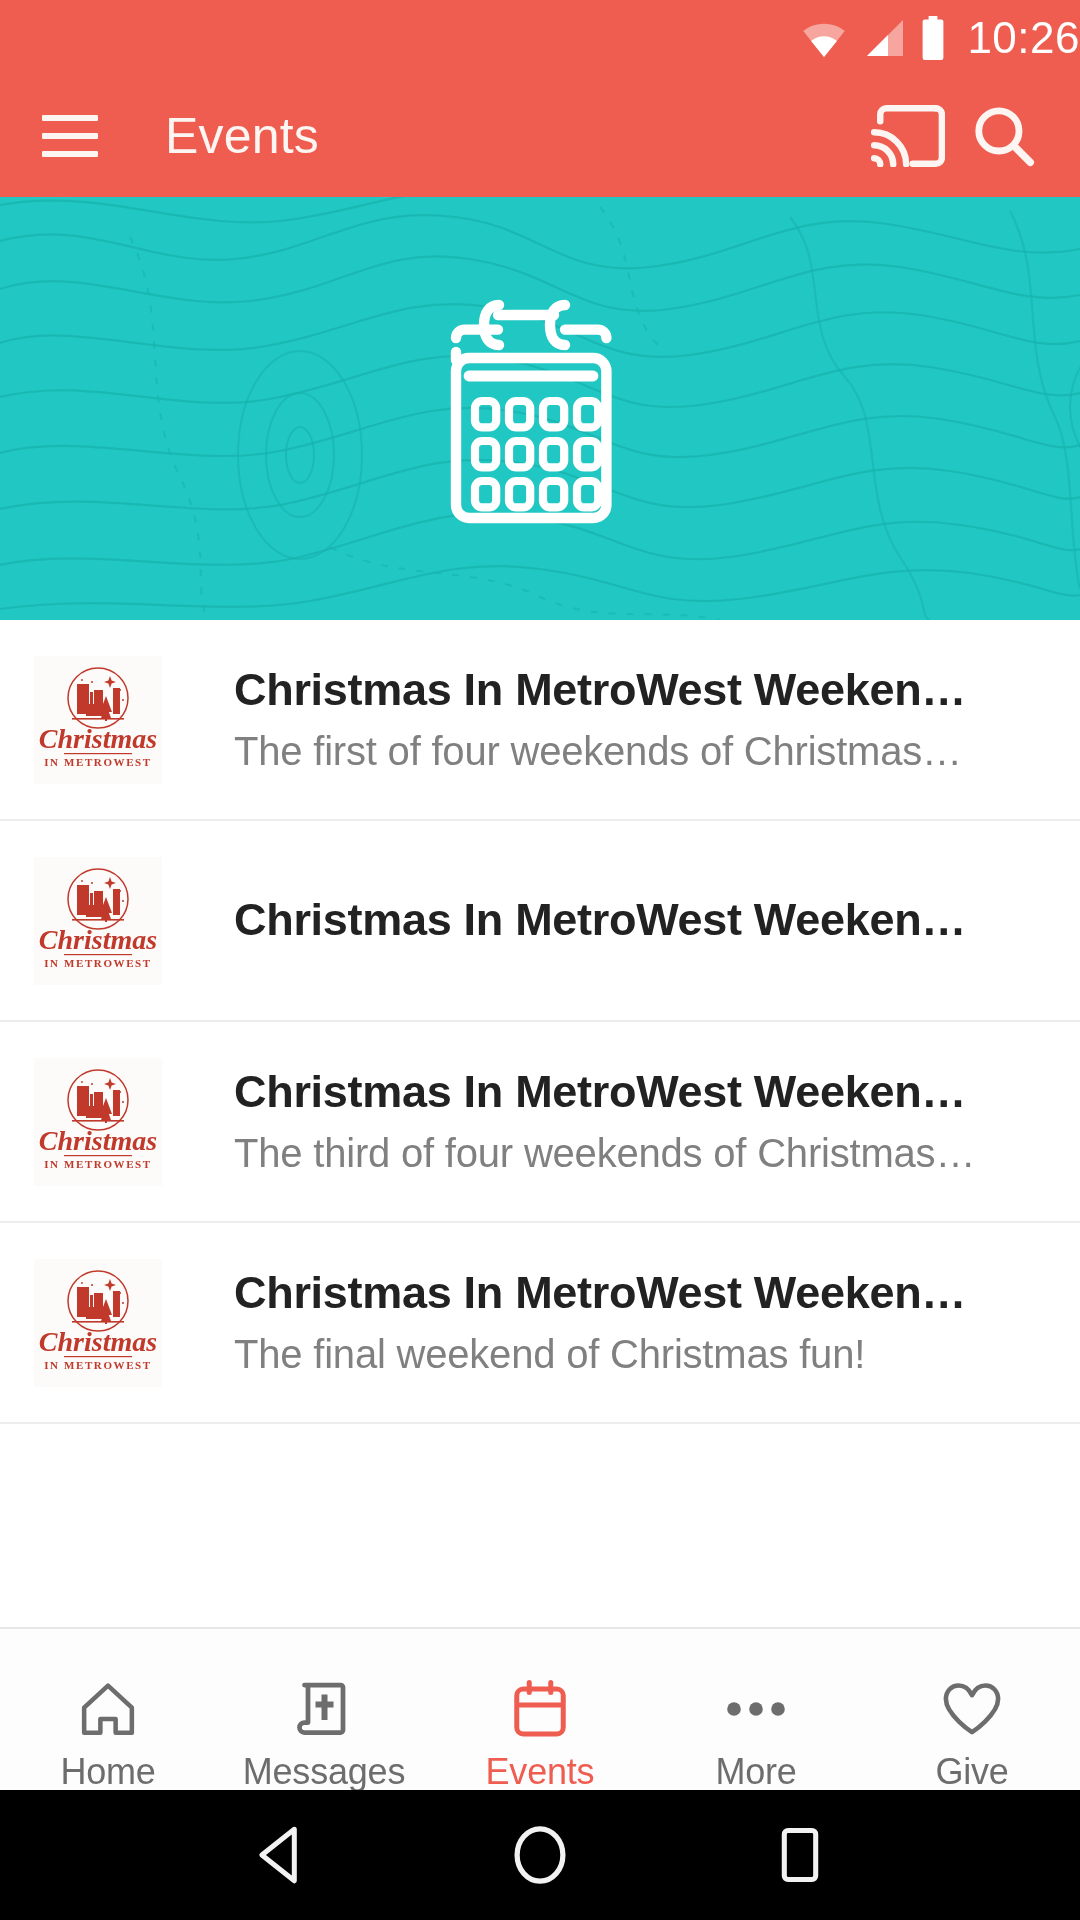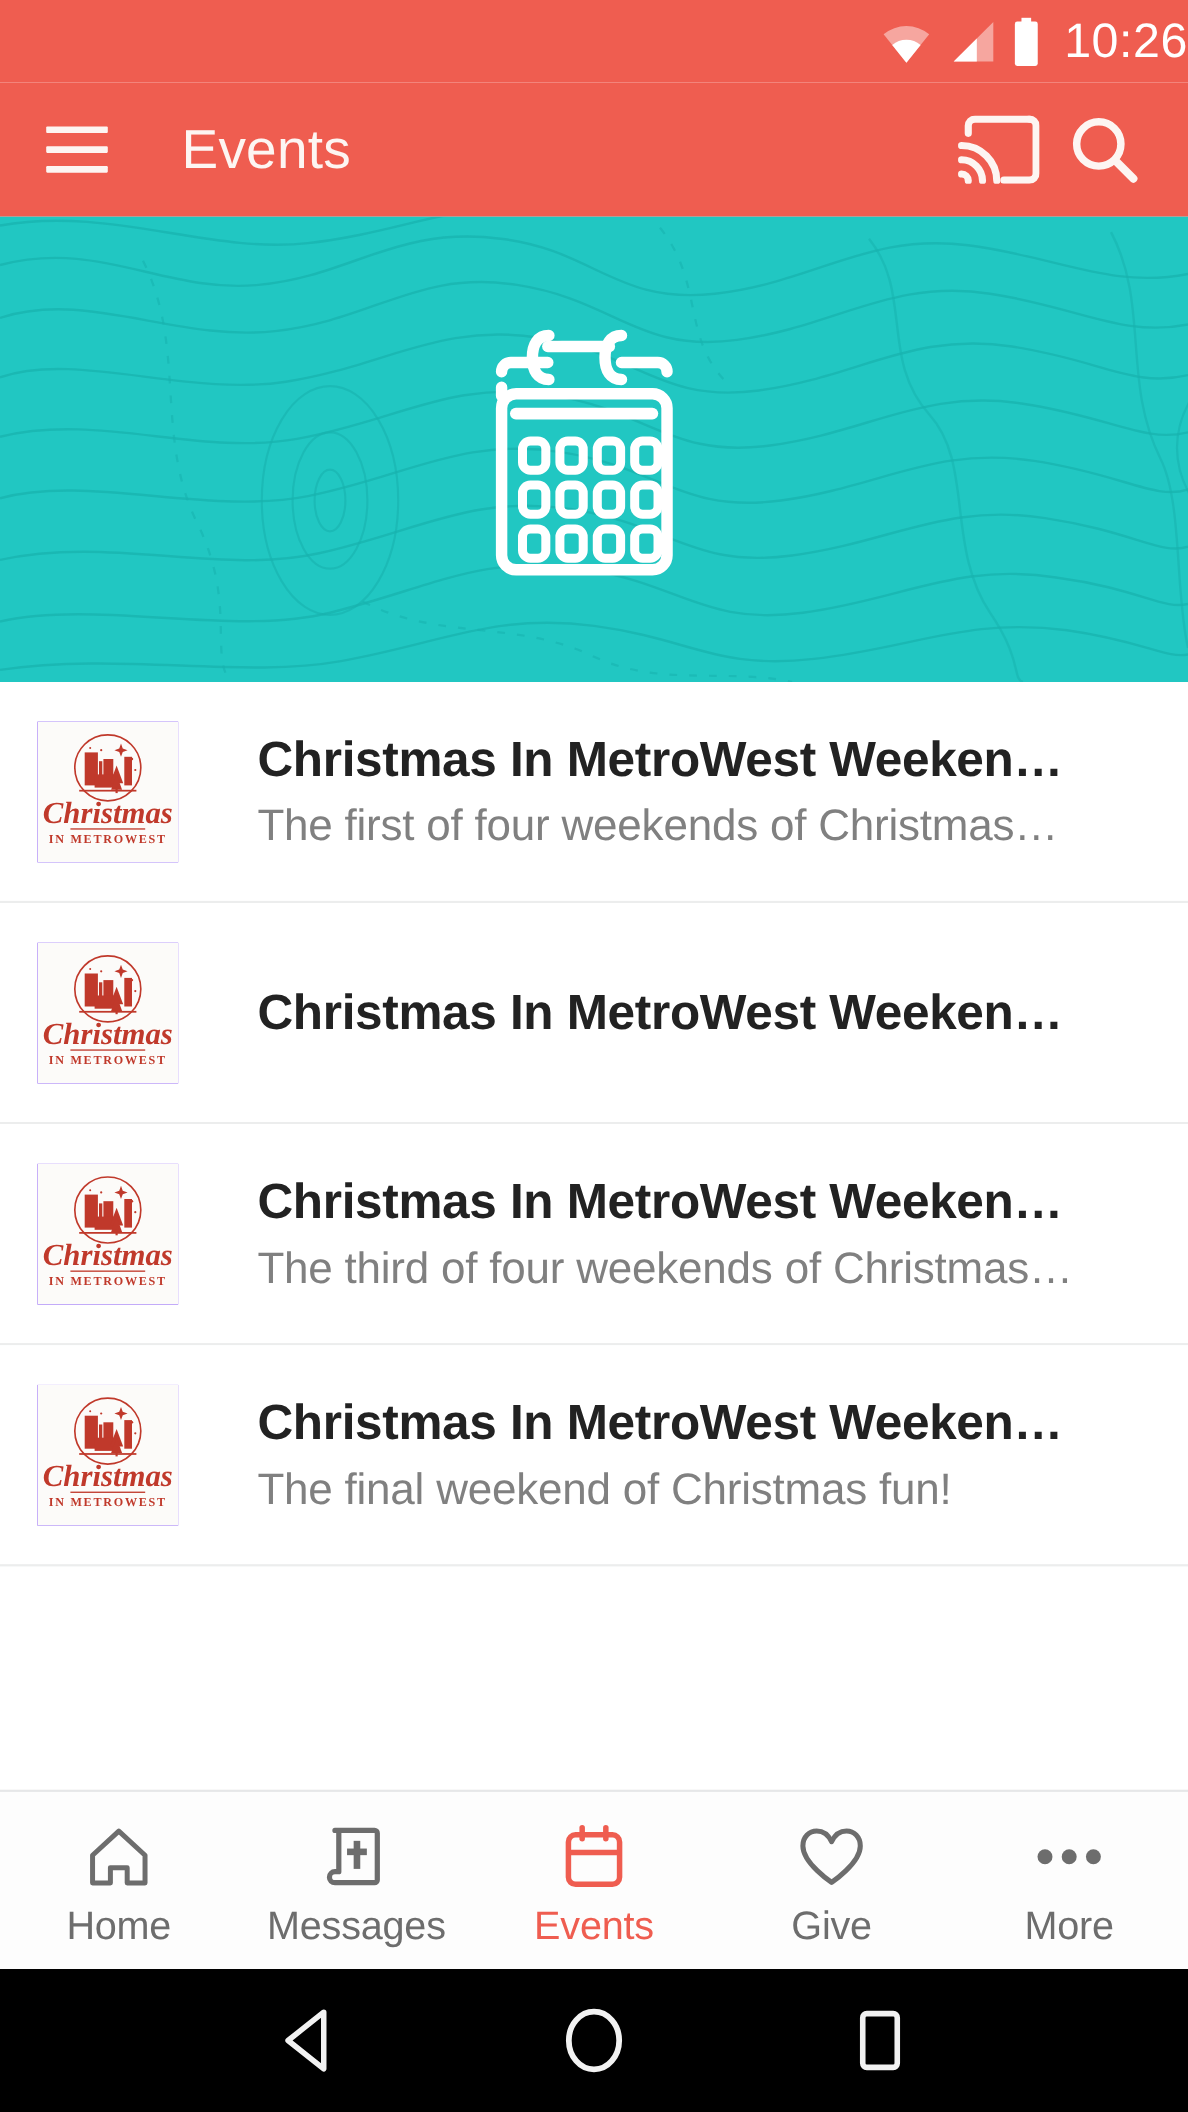--- a/index.html
+++ b/index.html
@@ -51,39 +51,39 @@
 
   
   .list { flex:1 1 auto; background:#ffffff; overflow:hidden; }
   .list-item {
     display:flex; align-items:center; height:201px;
     padding:0 26px 0 34px; background:#ffffff;
     border-bottom:2px solid #eceded; cursor:pointer;
   }
   .thumb {
     flex:0 0 128px; width:128px; height:128px;
-    background:#8b5cf6; position:relative; overflow:hidden;
+    background:#15803d; position:relative; overflow:hidden;
   }
   .item-text { flex:1 1 auto; min-width:0; margin-left:72px; padding-right:30px; }
   .item-title {
     font-size:45px; font-weight:700; color:#222222;
     white-space:nowrap; overflow:hidden; line-height:1.16;
     letter-spacing:-0.3px;
   }
   .item-sub {
     font-size:40px; font-weight:400; color:#808080;
     white-space:nowrap; overflow:hidden; margin-top:12px;
     line-height:1.16; letter-spacing:-0.2px;
   }
 
   
   .bottomnav {
     flex:0 0 163px; height:163px; background:#fdfdfd;
     border-top:2px solid #e6e7e8;
-    display:flex; align-items:center;
+    display:flex; align-items:flex-end;
   }
   .nav-item {
     flex:1 1 20%; display:flex; flex-direction:column;
     align-items:center; justify-content:center; gap:14px;
     cursor:pointer; padding-top:6px;
   }
   .nav-icon { height:62px; display:flex; align-items:center; justify-content:center; }
   .nav-label { font-size:36px; color:#6d6d6d; letter-spacing:-0.2px; line-height:1; }
   .nav-item.active .nav-label { color:#ef5d50; }
 
@@ -376,38 +376,38 @@
           <line x1="2.2" y1="10.4" x2="20.8" y2="10.4" stroke="#ef5d50" stroke-width="2"></line>
           <line x1="7.2" y1="1.4" x2="7.2" y2="5.4" stroke="#ef5d50" stroke-width="2" stroke-linecap="round"></line>
           <line x1="15.8" y1="1.4" x2="15.8" y2="5.4" stroke="#ef5d50" stroke-width="2" stroke-linecap="round"></line>
         </svg>
       </span>
       <span class="nav-label">Events</span>
     </div>
 
     <div class="nav-item">
       <span class="nav-icon">
-        <svg width="64" height="58" viewBox="0 0 26 24">
-          <path d="M13 21.6 C13 21.6 2.2 14.4 2.2 7.9 C2.2 4.5 4.6 2.3 7.4 2.3 C9.9 2.3 11.9 4.0 13 6.3 C14.1 4.0 16.1 2.3 18.6 2.3 C21.4 2.3 23.8 4.5 23.8 7.9 C23.8 14.4 13 21.6 13 21.6 Z" fill="none" stroke="#6d6d6d" stroke-width="1.9" stroke-linejoin="round"></path>
-        </svg>
-      </span>
-      <span class="nav-label">Give</span>
-    </div>
-
-    <div class="nav-item">
-      <span class="nav-icon">
         <svg width="64" height="26" viewBox="0 0 32 13">
           <circle cx="5" cy="6.5" r="3.4" fill="#6d6d6d"></circle>
           <circle cx="16" cy="6.5" r="3.4" fill="#6d6d6d"></circle>
           <circle cx="27" cy="6.5" r="3.4" fill="#6d6d6d"></circle>
         </svg>
       </span>
       <span class="nav-label">More</span>
     </div>
 
+    <div class="nav-item">
+      <span class="nav-icon">
+        <svg width="64" height="58" viewBox="0 0 26 24">
+          <path d="M13 21.6 C13 21.6 2.2 14.4 2.2 7.9 C2.2 4.5 4.6 2.3 7.4 2.3 C9.9 2.3 11.9 4.0 13 6.3 C14.1 4.0 16.1 2.3 18.6 2.3 C21.4 2.3 23.8 4.5 23.8 7.9 C23.8 14.4 13 21.6 13 21.6 Z" fill="none" stroke="#6d6d6d" stroke-width="1.9" stroke-linejoin="round"></path>
+        </svg>
+      </span>
+      <span class="nav-label">Give</span>
+    </div>
+
   </div>
 
   <div class="sysnav">
     <div class="sysnav-btn">
       <svg width="58" height="62" viewBox="0 0 24 26">
         <path d="M18 2.2 L4.4 13 L18 23.8 Z" fill="none" stroke="#f2f2f2" stroke-width="2.1" stroke-linejoin="round"></path>
       </svg>
     </div>
     <div class="sysnav-btn">
       <svg width="62" height="62" viewBox="0 0 26 26">

